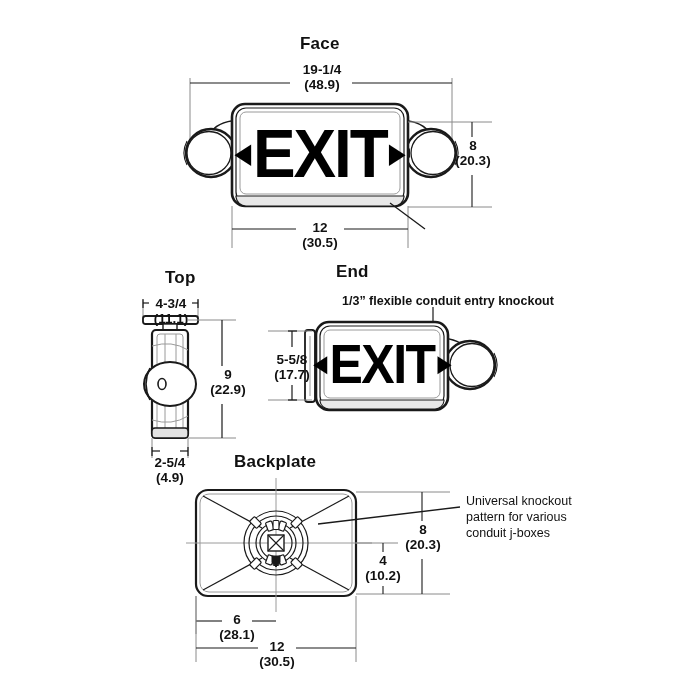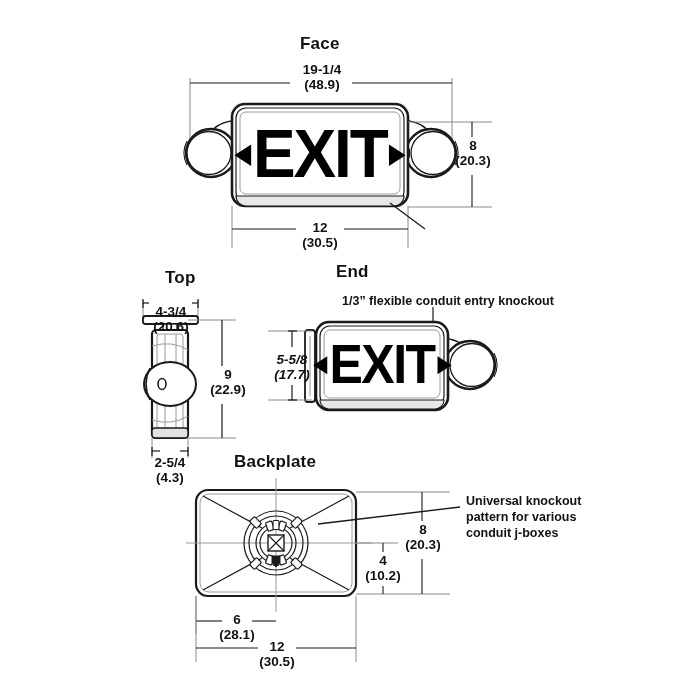--- a/index.html
+++ b/index.html
@@ -3,21 +3,21 @@
 <meta charset="utf-8">
 <style>
   html,body{margin:0;padding:0;background:#ffffff;}
   body{width:700px;height:700px;position:relative;overflow:hidden;
        font-family:"Liberation Sans", sans-serif;color:#111111;}
   .stage{position:absolute;inset:0;width:556px;height:700px;}
   svg.draw{position:absolute;left:0;top:0;width:700px;height:700px;}
 
   .vtitle{position:absolute;font-weight:700;font-size:17px;letter-spacing:.2px;color:#111;white-space:nowrap;}
   .dim{position:absolute;font-weight:700;font-size:13.5px;line-height:1.12;text-align:center;color:#111;white-space:nowrap;}
-  .note{position:absolute;font-weight:700;font-size:12.5px;line-height:1.28;color:#111;white-space:nowrap;}
+  .note{position:absolute;font-weight:400;font-size:12.5px;line-height:1.28;color:#111;white-space:nowrap;}
   .note.bold{font-weight:700;}
 </style>
 </head>
 <body>
 
 <div class="stage">
 
   <svg class="draw" viewBox="0 0 700 700">
     <defs>
 
@@ -277,42 +277,42 @@
   <div style="position:absolute;left:240px;top:112px;width:160px;height:82px;display:flex;align-items:center;justify-content:center;gap:2px;">
     <span style="font-size:26px;line-height:1;font-weight:700;color:#000;transform:scaleX(.78);">◀</span>
     <span style="font-family:'Liberation Sans',sans-serif;font-weight:700;font-size:62px;line-height:.84;
                  letter-spacing:-2px;color:#000;transform:scaleY(1.12) scaleX(1.03);">EXIT</span>
     <span style="font-size:26px;line-height:1;font-weight:700;color:#000;transform:scaleX(.78);">▶</span>
   </div>
 
 
   <div class="vtitle" style="left:140px;top:268px;margin-left:25px;">Top</div>
 
-  <div class="dim" style="left:130px;top:304px;width:82px;">
+  <div class="dim" style="left:130px;top:296px;width:82px;">
     <span>4-3/4</span><br>
-    <span>(20.6)</span>
+    <span>(11.1)</span>
   </div>
 
   <div class="dim" style="left:200px;top:367px;width:56px;">
     <span>9</span><br>
     <span>(22.9)</span>
   </div>
 
   <div class="dim" style="left:133px;top:455px;width:74px;">
     <span>2-5/4</span><br>
-    <span>(4.3)</span>
+    <span>(4.9)</span>
   </div>
 
   <div class="vtitle" style="left:336px;top:262px;">End</div>
 
   <div class="note bold" style="left:342px;top:293px;">
     <div>1/3” flexible conduit entry knockout</div>
   </div>
 
-  <div class="dim" style="left:262px;top:352px;width:60px;font-style:italic;">
+  <div class="dim" style="left:262px;top:352px;width:60px;">
     <span>5-5/8</span><br>
     <span>(17.7)</span>
   </div>
 
   <div style="position:absolute;left:324px;top:330px;width:116px;height:68px;display:flex;align-items:center;justify-content:center;gap:1px;">
     <span style="font-size:22px;line-height:1;font-weight:700;color:#000;transform:scaleX(.78);">◀</span>
     <span style="font-family:'Liberation Sans',sans-serif;font-weight:700;font-size:50px;line-height:.84;
                  letter-spacing:-1.5px;color:#000;transform:scaleY(1.12);">EXIT</span>
     <span style="font-size:22px;line-height:1;font-weight:700;color:#000;transform:scaleX(.78);">▶</span>
   </div>

